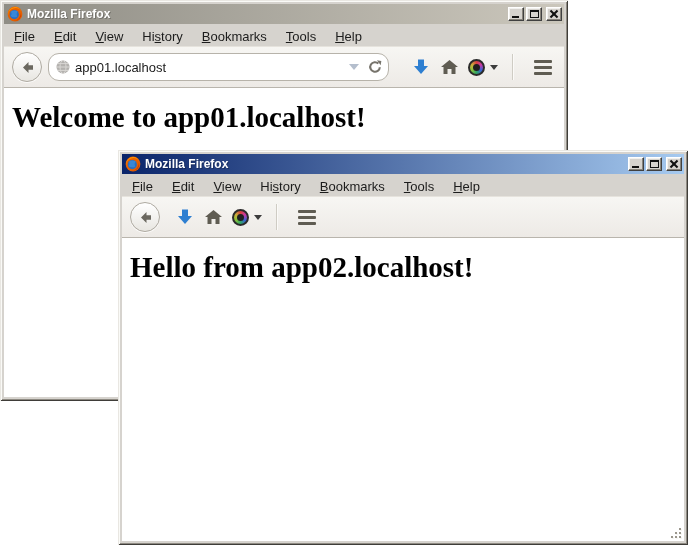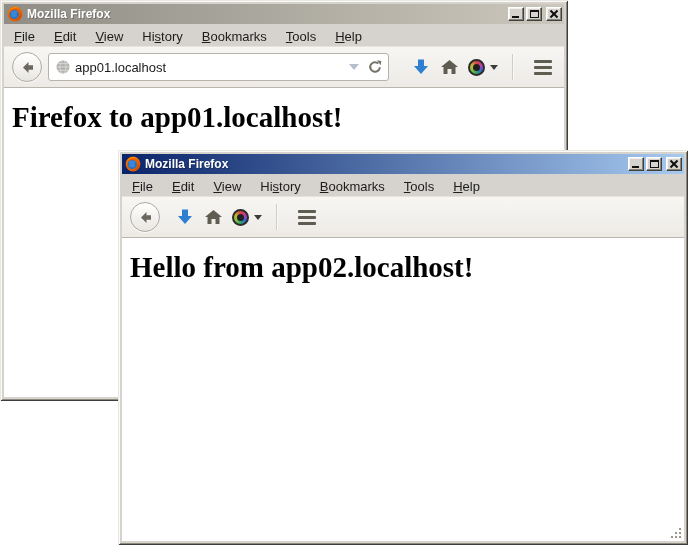--- a/index.html
+++ b/index.html
@@ -102,21 +102,21 @@
     flex: 0 0 30px;
     margin-right: 6px;
     padding: 0;
     box-shadow: 0 1px 0 rgba(255,255,255,.8);
   }
   .urlbar {
     flex: 1;
     height: 28px;
     background: #ffffff;
     border: 1px solid var(--urlbar_border, #b7b3aa);
-    border-radius: 3px;
+    border-radius: 11px;
     display: flex;
     align-items: center;
     padding: 0 5px 0 6px;
     margin-right: 13px;
     min-width: 0;
   }
   .url-input {
     flex: 1;
     min-width: 0;
     border: none;
@@ -274,21 +274,21 @@
     </button>
     <div class="toolbar-sep"></div>
     <button class="tool-btn hamburger">
       <span class="bar"></span>
       <span class="bar"></span>
       <span class="bar"></span>
     </button>
   </div>
 
   <div class="content">
-    <h1>Firefox to app01.localhost!</h1>
+    <h1>Welcome to app01.localhost!</h1>
   </div>
 </div>
 
 <div class="window front">
   <div class="titlebar active">
     <span class="fx-icon">
       <svg width="16" height="16" viewBox="0 0 16 16">
         <circle cx="8" cy="8" r="7.4" fill="#e66000"></circle>
         <path d="M8 1 A7 7 0 0 0 1.4 9.8 A7 7 0 0 1 14.2 5.2 A7 7 0 0 0 8 1Z" fill="#ff9500"></path>
         <circle cx="7.3" cy="8.6" r="4.6" fill="#2a6fc0"></circle>

